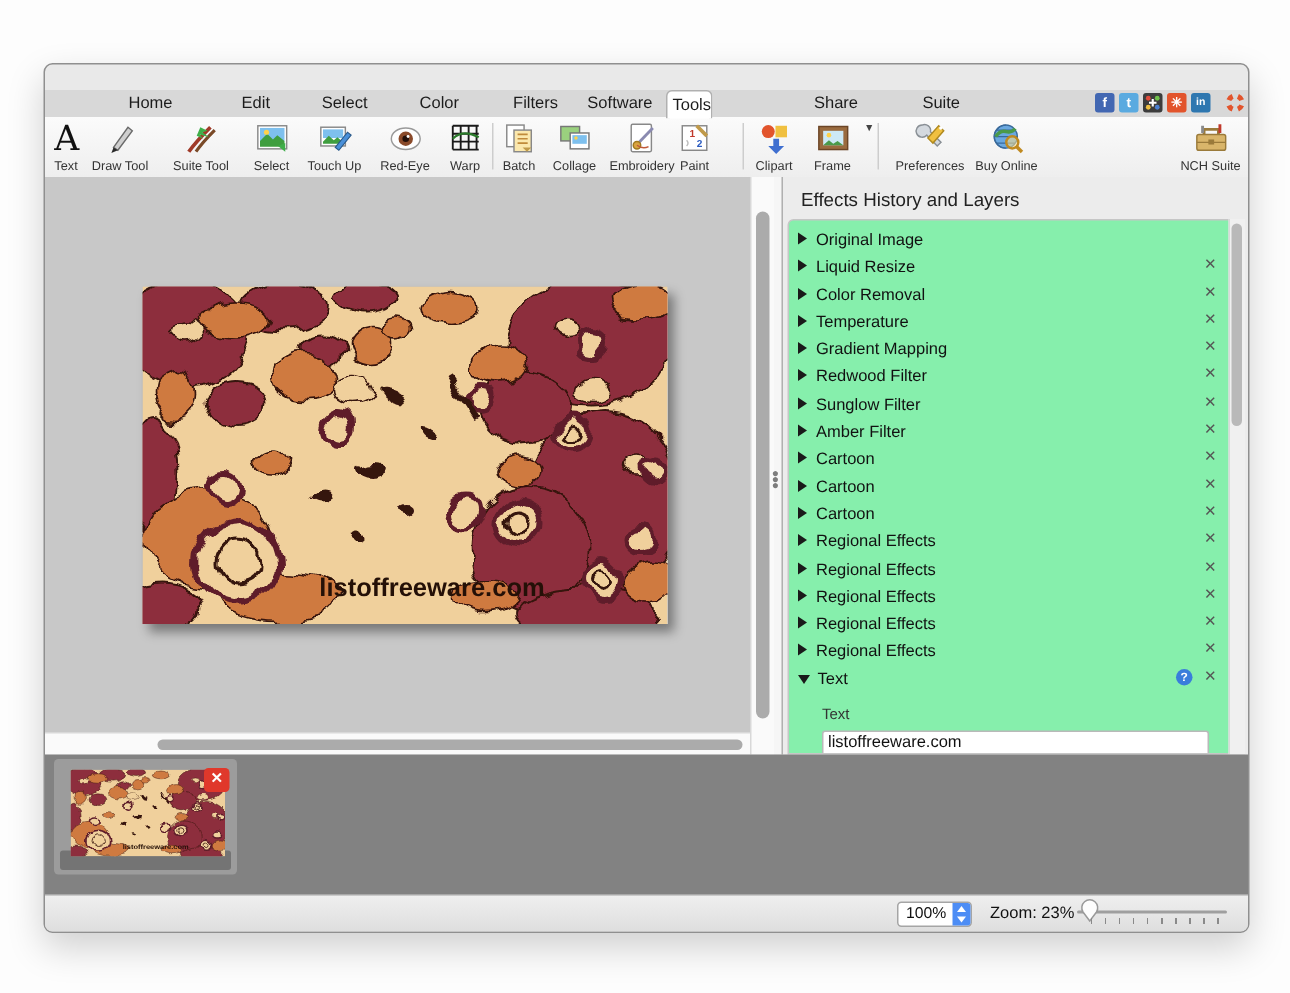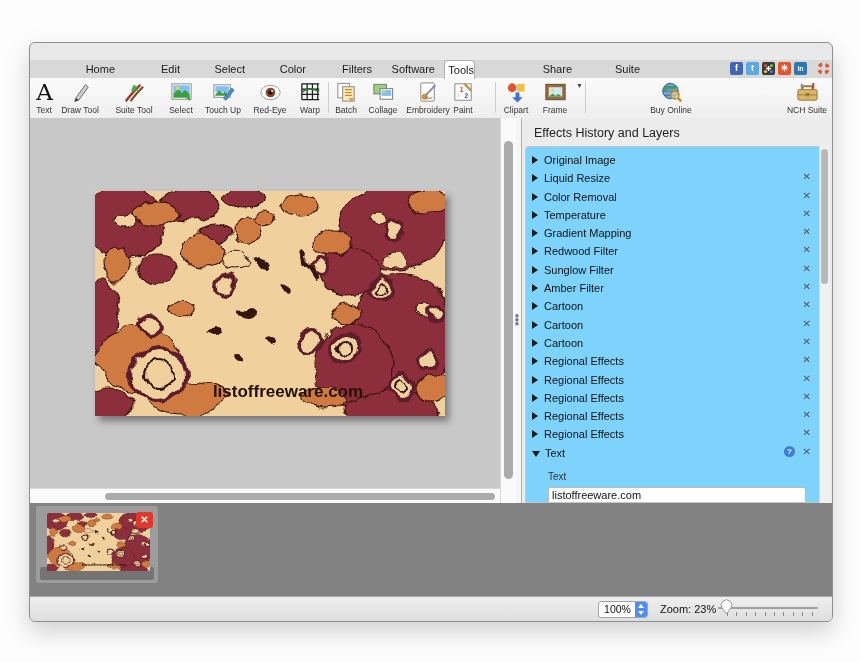--- a/index.html
+++ b/index.html
@@ -44,21 +44,21 @@
   .hthumb{position:absolute;left:75px;top:4px;width:390px;height:7px;background:#ababab;border-radius:4px;}
   .vscroll{position:absolute;left:470px;top:0;width:16px;height:385px;background:#fafafa;
            border-left:1px solid #d8d8d8;box-sizing:border-box;}
   .vthumb{position:absolute;left:3px;top:23px;width:9px;height:338px;background:#ababab;border-radius:5px;}
   .divdots{position:absolute;left:484px;top:196px;width:6px;color:#7d7d7d;font-size:8px;
            line-height:4px;text-align:center;cursor:col-resize;}
   
   .panel{position:absolute;left:491px;top:0;width:311px;height:385px;background:#ececec;
          border-left:1px solid #b0b0b0;box-sizing:border-box;}
   .panel-title{position:absolute;left:12px;top:8px;font-size:12.5px;color:#222;}
-  .efflist{position:absolute;left:3px;top:28px;width:305px;height:357px;background:#7dd3fc;
+  .efflist{position:absolute;left:3px;top:28px;width:305px;height:357px;background:#86efac;
            border:1px solid #c6c6c6;border-radius:4px 4px 0 0;box-sizing:border-box;overflow:hidden;}
   .erow{position:relative;height:18.3px;line-height:18.3px;padding-left:6px;}
   .erow:first-child{margin-top:3px;}
   .tri-r{display:inline-block;width:0;height:0;border-left:6px solid #1a1a1a;
          border-top:4px solid transparent;border-bottom:4px solid transparent;margin-right:6px;}
   .tri-d{display:inline-block;width:0;height:0;border-top:6px solid #1a1a1a;
          border-left:4px solid transparent;border-right:4px solid transparent;margin-right:5px;}
   .elabel{font-size:11px;color:#111;}
   .ex{position:absolute;right:18px;top:0;font-size:10px;color:#555;cursor:default;}
   .help{position:absolute;right:34px;top:3px;width:11px;height:11px;border-radius:50%;
@@ -351,20 +351,29 @@
               <rect x="6" y="7.5" width="14" height="10" fill="#cde9f5"></rect>
               <circle cx="10" cy="10.5" r="1.6" fill="#ffd24a"></circle>
               <path d="M6 17.5 l4 -3.5 3 2.5 3 -2 4 3z" fill="#4a9a4a"></path>
             </svg></span>
       <span class="cap">Frame</span>
       <span class="caret" style="right:-4px;top:2px">▼</span>
     </div>
 
     <div class="sep" style="left:555px"></div>
 
+    <div class="tb" style="left:559px;width:62px">
+      <span class="ic">
+        <svg width="25" height="25" viewBox="0 0 26 26">
+              <path d="M7 3.5 a4.2 4.2 0 1 0 3.2 7 L17.5 18 l2.6 -2.6 L12.8 8.2 A4.2 4.2 0 0 0 7 3.5z" fill="#d4d9df" stroke="#8a9096"></path>
+              <path d="M18.5 4 l3.5 3.5 -7.5 8.5 -3.5 -3.5z" fill="#f0c040" stroke="#b08a20"></path>
+              <circle cx="20" cy="5.5" r="1.2" fill="#fff"></circle>
+            </svg></span>
+      <span class="cap">Preferences</span>
+    </div>
 
     <div class="tb" style="left:612px;width:58px">
       <span class="ic">
         <svg width="25" height="25" viewBox="0 0 26 26">
               <circle cx="12" cy="11.5" r="8" fill="#6aa8e0" stroke="#3a6a9a"></circle>
               <path d="M12 3.5 a8 8 0 0 0 0 16 M4 11.5 h16 M5.8 7 h12.4 M5.8 16 h12.4" stroke="#3a6a9a" stroke-width=".9" fill="none"></path>
               <path d="M5 11.5 q3 -4.5 7 -3.5 q4.5 1 6.5 -2" stroke="#4a9a4a" stroke-width="2.4" fill="none"></path>
               <circle cx="16.5" cy="15.5" r="4.2" fill="rgba(255,224,140,.55)" stroke="#c08a20" stroke-width="1.7"></circle>
               <path d="M19.6 18.6 l3.6 3.6" stroke="#c08a20" stroke-width="2.4"></path>
             </svg></span>

